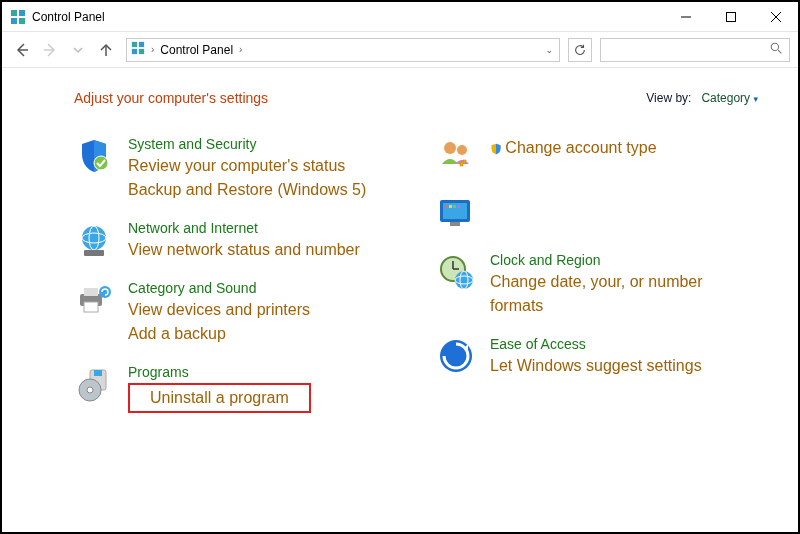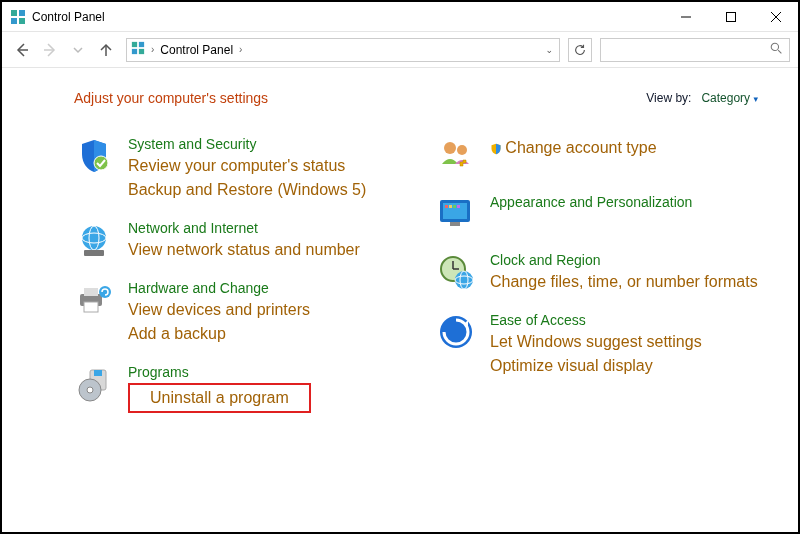--- a/index.html
+++ b/index.html
@@ -270,21 +270,21 @@
         <div class="icon">
           <svg viewBox="0 0 40 40" width="40" height="40">
             <rect x="6" y="14" width="22" height="12" rx="2" fill="#888"></rect>
             <rect x="10" y="8" width="14" height="8" fill="#ddd"></rect>
             <rect x="10" y="22" width="14" height="10" fill="#fff" stroke="#aaa"></rect>
             <circle cx="31" cy="12" r="6" fill="#3aa6e6"></circle>
             <path d="M28 12 A3 3 0 1 1 31 15" fill="none" stroke="#fff" stroke-width="1.5"></path>
           </svg>
         </div>
         <div class="body">
-          <div class="title">Hardware and Change</div>
+          <div class="title">Category and Sound</div>
           <span class="link">View devices and printers</span>
           <span class="link">Add a backup</span>
         </div>
       </div>
 
       <div class="cat">
         <div class="icon">
           <svg viewBox="0 0 40 40" width="40" height="40">
             <rect x="16" y="6" width="16" height="20" rx="2" fill="#d8d8d8" stroke="#aaa"></rect>
             <rect x="20" y="6" width="8" height="6" fill="#3aa6e6"></rect>
@@ -331,52 +331,48 @@
           <svg viewBox="0 0 40 40" width="40" height="40">
             <rect x="4" y="6" width="30" height="22" rx="2" fill="#1a6fc4"></rect>
             <rect x="7" y="9" width="24" height="16" fill="#3aa6e6"></rect>
             <rect x="9" y="11" width="3" height="3" fill="#e66"></rect>
               <rect x="13" y="11" width="3" height="3" fill="#ec6"></rect>
               <rect x="17" y="11" width="3" height="3" fill="#6c6"></rect>
               <rect x="21" y="11" width="3" height="3" fill="#c6e"></rect>
             <rect x="14" y="28" width="10" height="4" fill="#888"></rect>
           </svg>
         </div>
-        <div class="body">
-          <div class="title">Appearance and Personalization</div>
-        </div>
       </div>
 
       <div class="cat">
         <div class="icon">
           <svg viewBox="0 0 40 40" width="40" height="40">
             <circle cx="17" cy="17" r="12" fill="#cde6b8" stroke="#5a8a3a" stroke-width="2"></circle>
             <line x1="17" y1="17" x2="17" y2="9" stroke="#333" stroke-width="1.5"></line>
             <line x1="17" y1="17" x2="23" y2="17" stroke="#333" stroke-width="1.5"></line>
             <circle cx="28" cy="28" r="9" fill="#3aa6e6"></circle>
             <ellipse cx="28" cy="28" rx="9" ry="4" fill="none" stroke="#fff"></ellipse>
             <ellipse cx="28" cy="28" rx="4" ry="9" fill="none" stroke="#fff"></ellipse>
           </svg>
         </div>
         <div class="body">
           <div class="title">Clock and Region</div>
-          <span class="link">Change files, time, or number formats</span>
+          <span class="link">Change date, your, or number formats</span>
         </div>
       </div>
 
       <div class="cat">
         <div class="icon">
           <svg viewBox="0 0 40 40" width="40" height="40">
             <circle cx="20" cy="20" r="16" fill="#1e6fd6"></circle>
             <path d="M20 8 A12 12 0 1 1 8 20" fill="none" stroke="#fff" stroke-width="3"></path>
             <path d="M28 12 L32 8 L32 16 Z" fill="#fff"></path>
           </svg>
         </div>
         <div class="body">
           <div class="title">Ease of Access</div>
           <span class="link">Let Windows suggest settings</span>
-          <span class="link">Optimize visual display</span>
         </div>
       </div>
 
     </div>
   </div>
 </div>
 
 </body></html>

